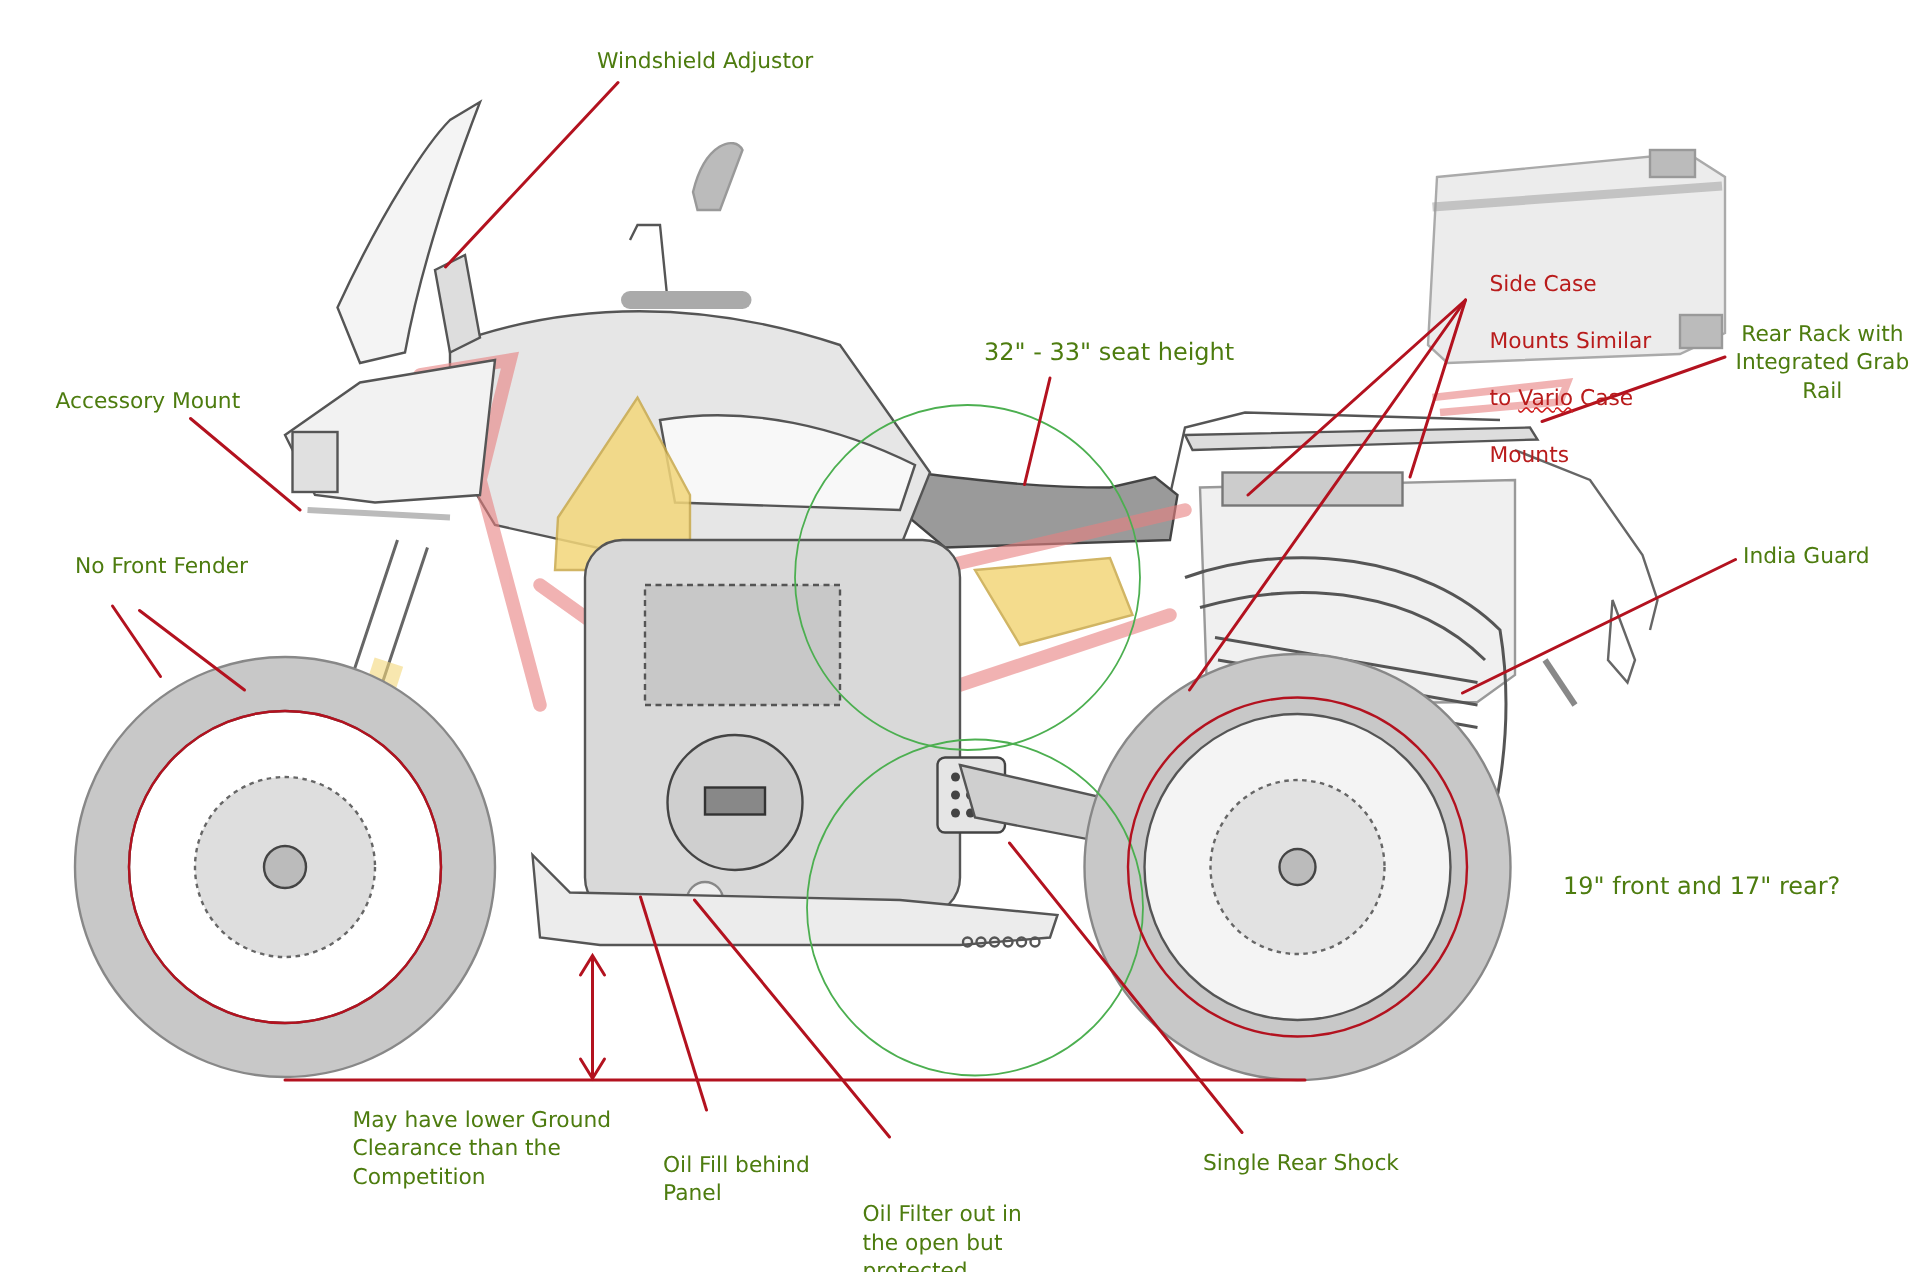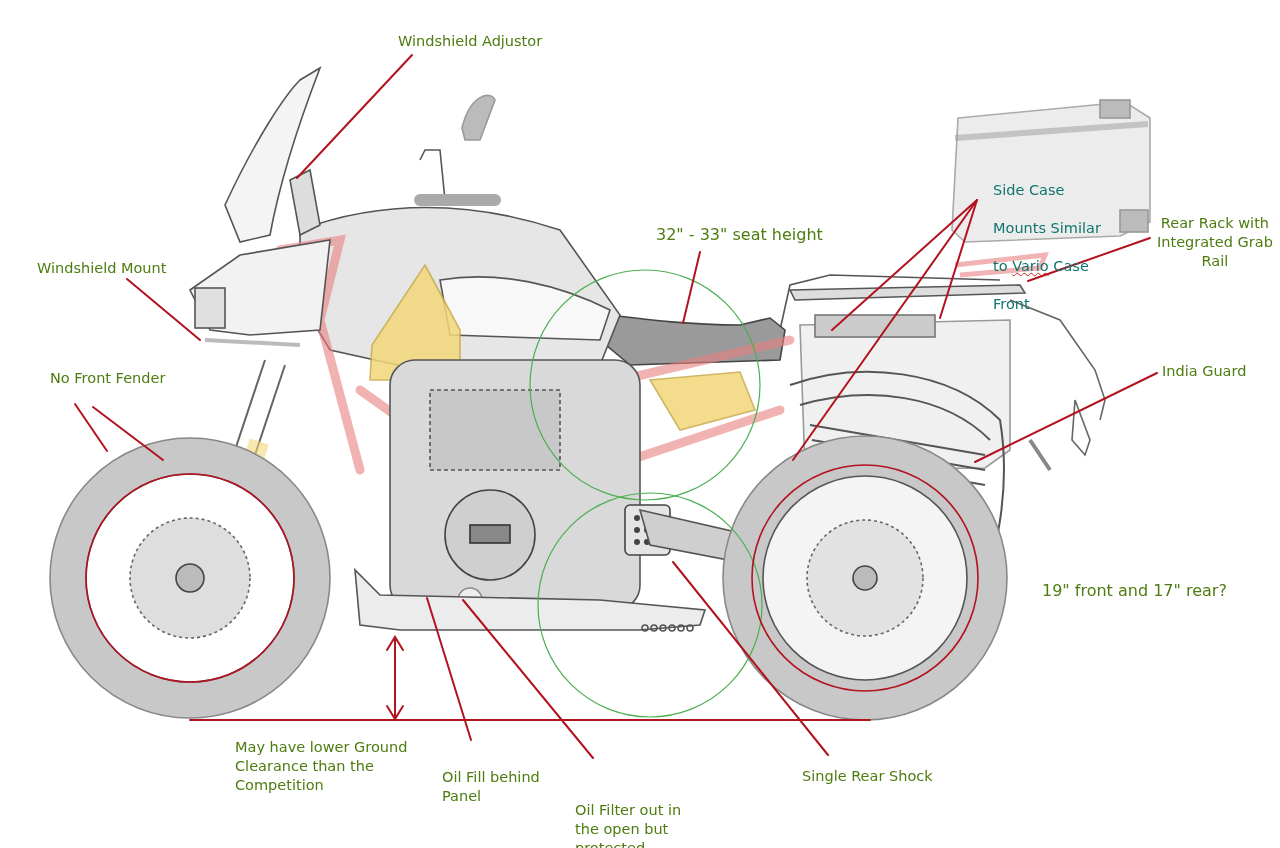--- a/index.html
+++ b/index.html
@@ -1,20 +1,20 @@
 <!DOCTYPE html>
 <html><head>
 <meta charset="utf-8">
 <style>
   html, body { margin: 0; padding: 0; background: #ffffff; }
   body { width: 1280px; height: 848px; position: relative; overflow: hidden;
          font-family: "DejaVu Sans", "Liberation Sans", sans-serif; }
   #stage { position: absolute; left: 0; top: 0; width: 1280px; height: 848px; }
   .label { position: absolute; font-size: 14.5px; line-height: 19px; color: #4d7c0f; white-space: pre-line; }
-  .label.gray { color: #0f766e; }
+  .label.gray { color: #b91c1c; }
   .spell { text-decoration: underline wavy #d02020; text-decoration-thickness: 1px; }
 </style>
 </head>
 <body>
 
 <svg id="stage" viewBox="0 0 1280 848" xmlns="http://www.w3.org/2000/svg">
 
   <g fill="none" stroke="#555" stroke-width="1.6">
 
     <g>
@@ -161,27 +161,27 @@
     </g>
   </g>
 </svg>
 
 <div class="label" style="left:398px; top:32px;">Windshield Adjustor</div>
 
 <div class="label gray" style="left:993px; top:162px;">
   <span>Side Case</span><br>
   <span>Mounts Similar</span><br>
   <span>to </span><span class="spell">Vario</span><span> Case</span><br>
-  <span>Front</span>
+  <span>Mounts</span>
 </div>
 
 <div class="label" style="left:1157px; top:214px;text-align:center;">Rear Rack with
 Integrated Grab
 Rail</div>
-<div class="label" style="left:37px; top:259px;">Windshield Mount</div>
+<div class="label" style="left:37px; top:259px;">Accessory Mount</div>
 <div class="label" style="left:656px; top:225px; font-size:16px;">32" - 33" seat height</div>
 <div class="label" style="left:50px; top:369px;">No Front Fender</div>
 <div class="label" style="left:1162px; top:362px;">India Guard</div>
 <div class="label" style="left:1042px; top:581px; font-size:16px;">19" front and 17" rear?</div>
 <div class="label" style="left:235px; top:738px;">May have lower Ground
 Clearance than the
 Competition</div>
 <div class="label" style="left:442px; top:768px;">Oil Fill behind
 Panel</div>
 <div class="label" style="left:575px; top:777px;margin-top:24px;">Oil Filter out in

